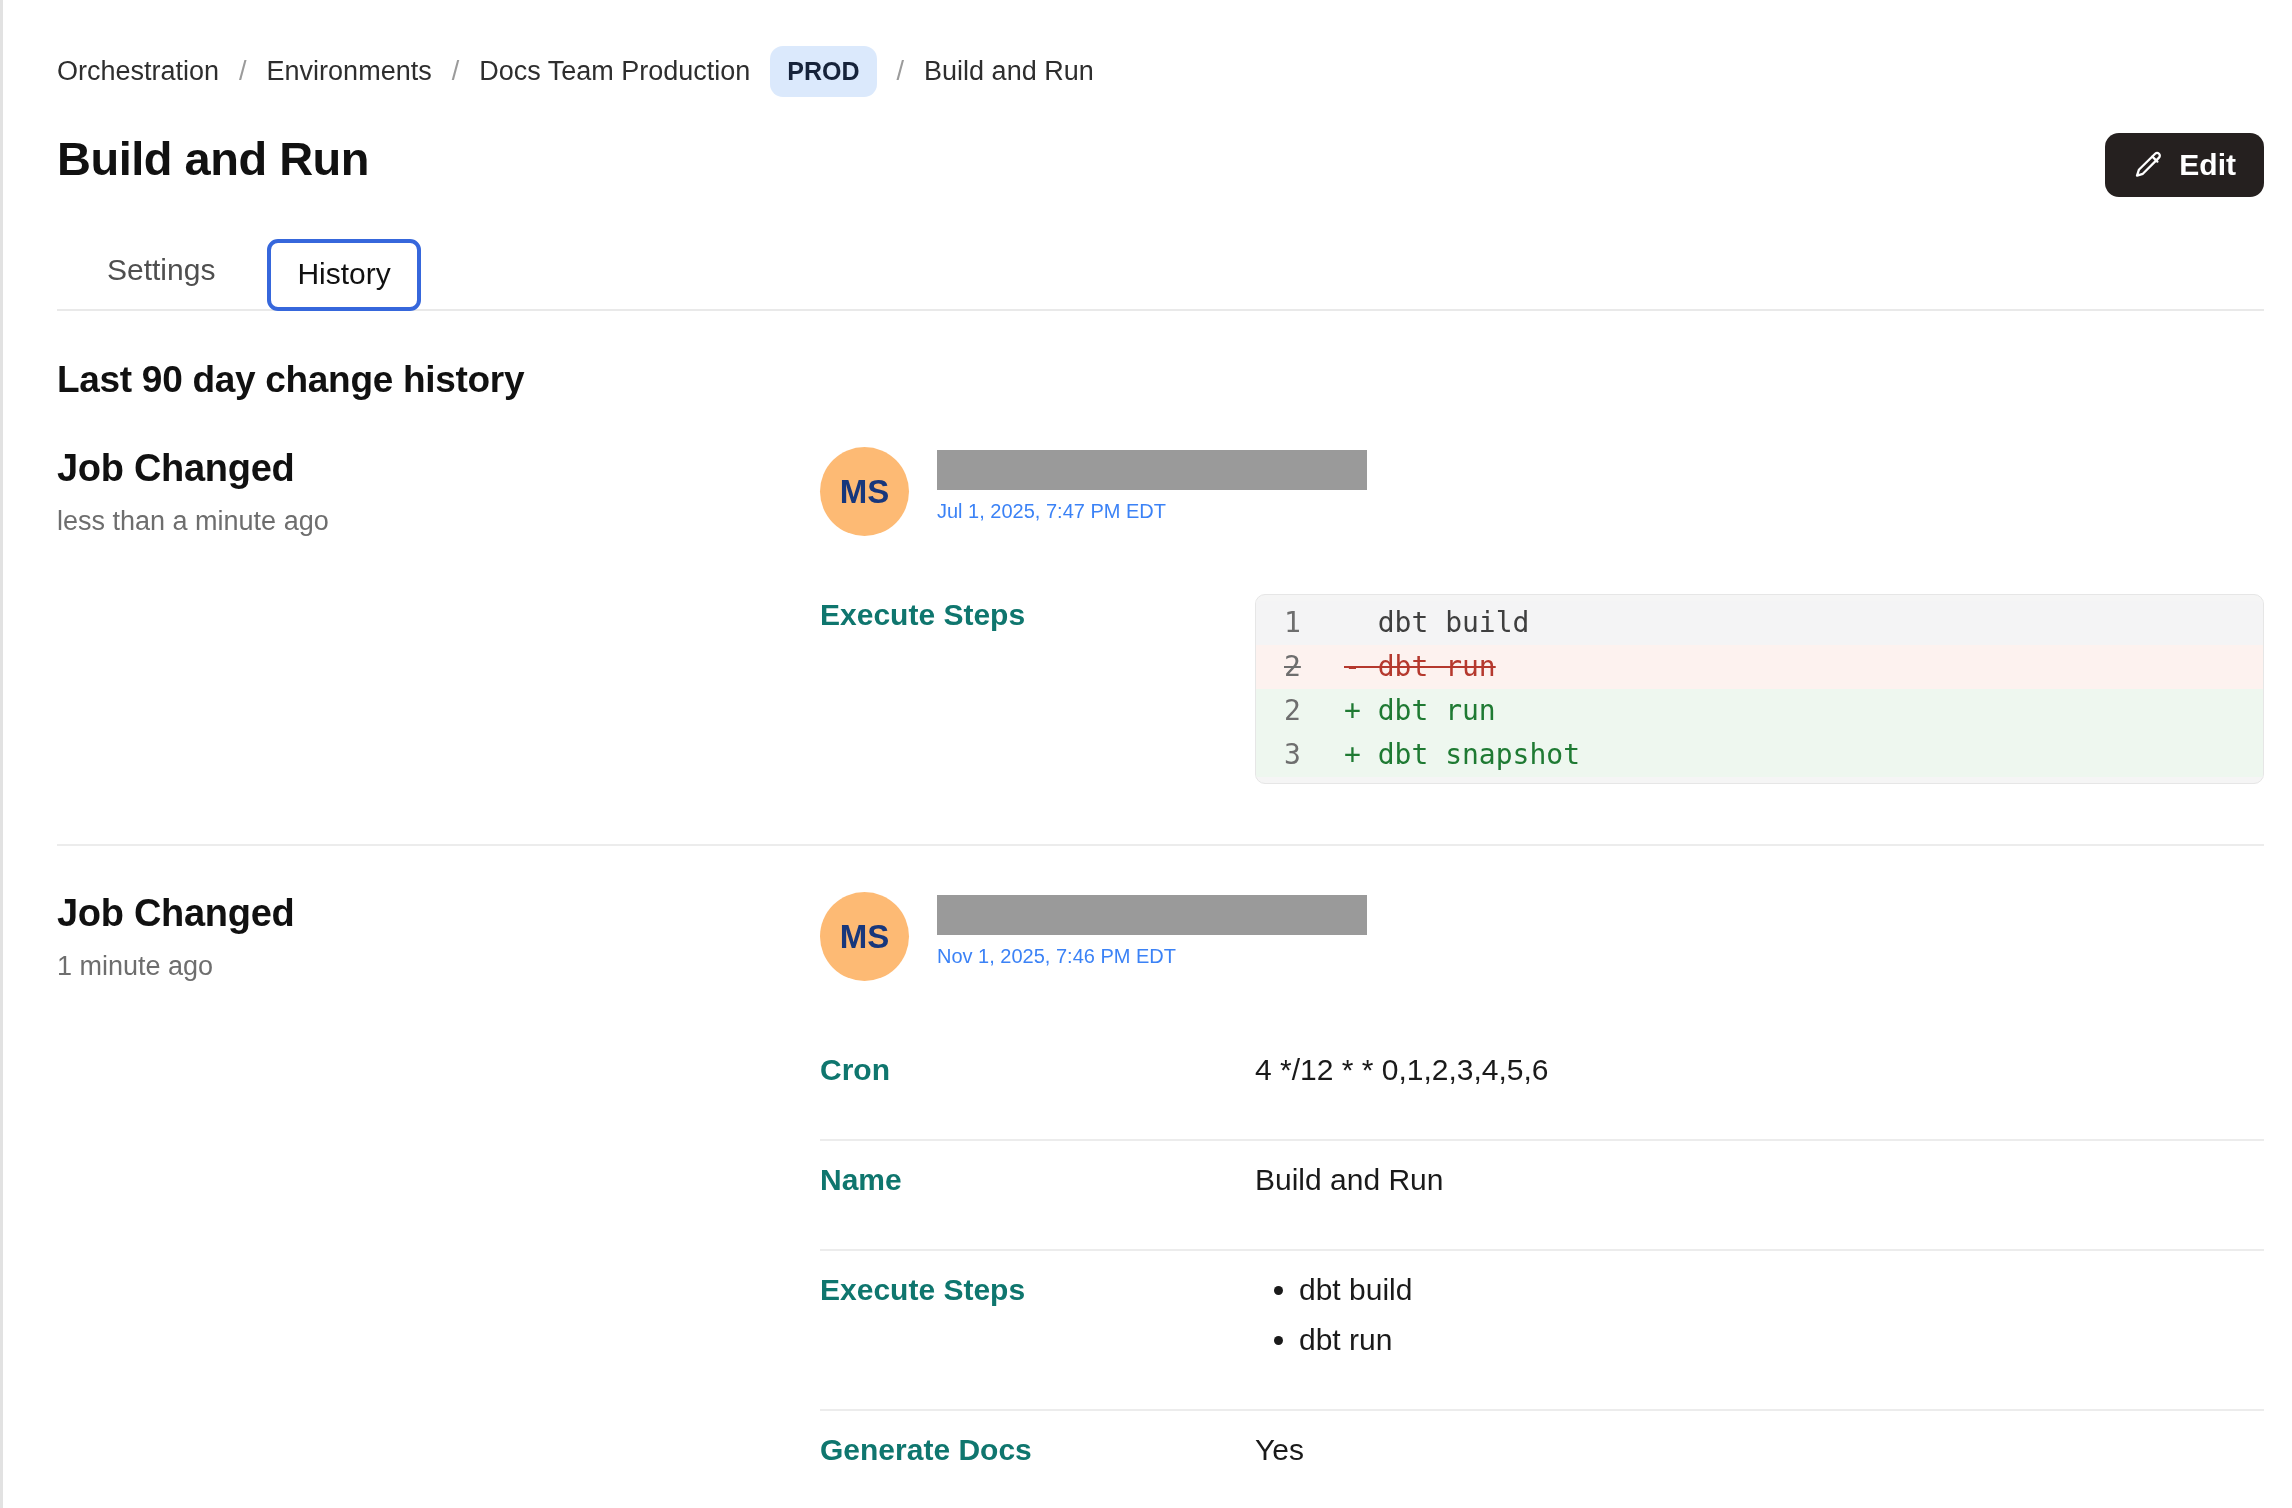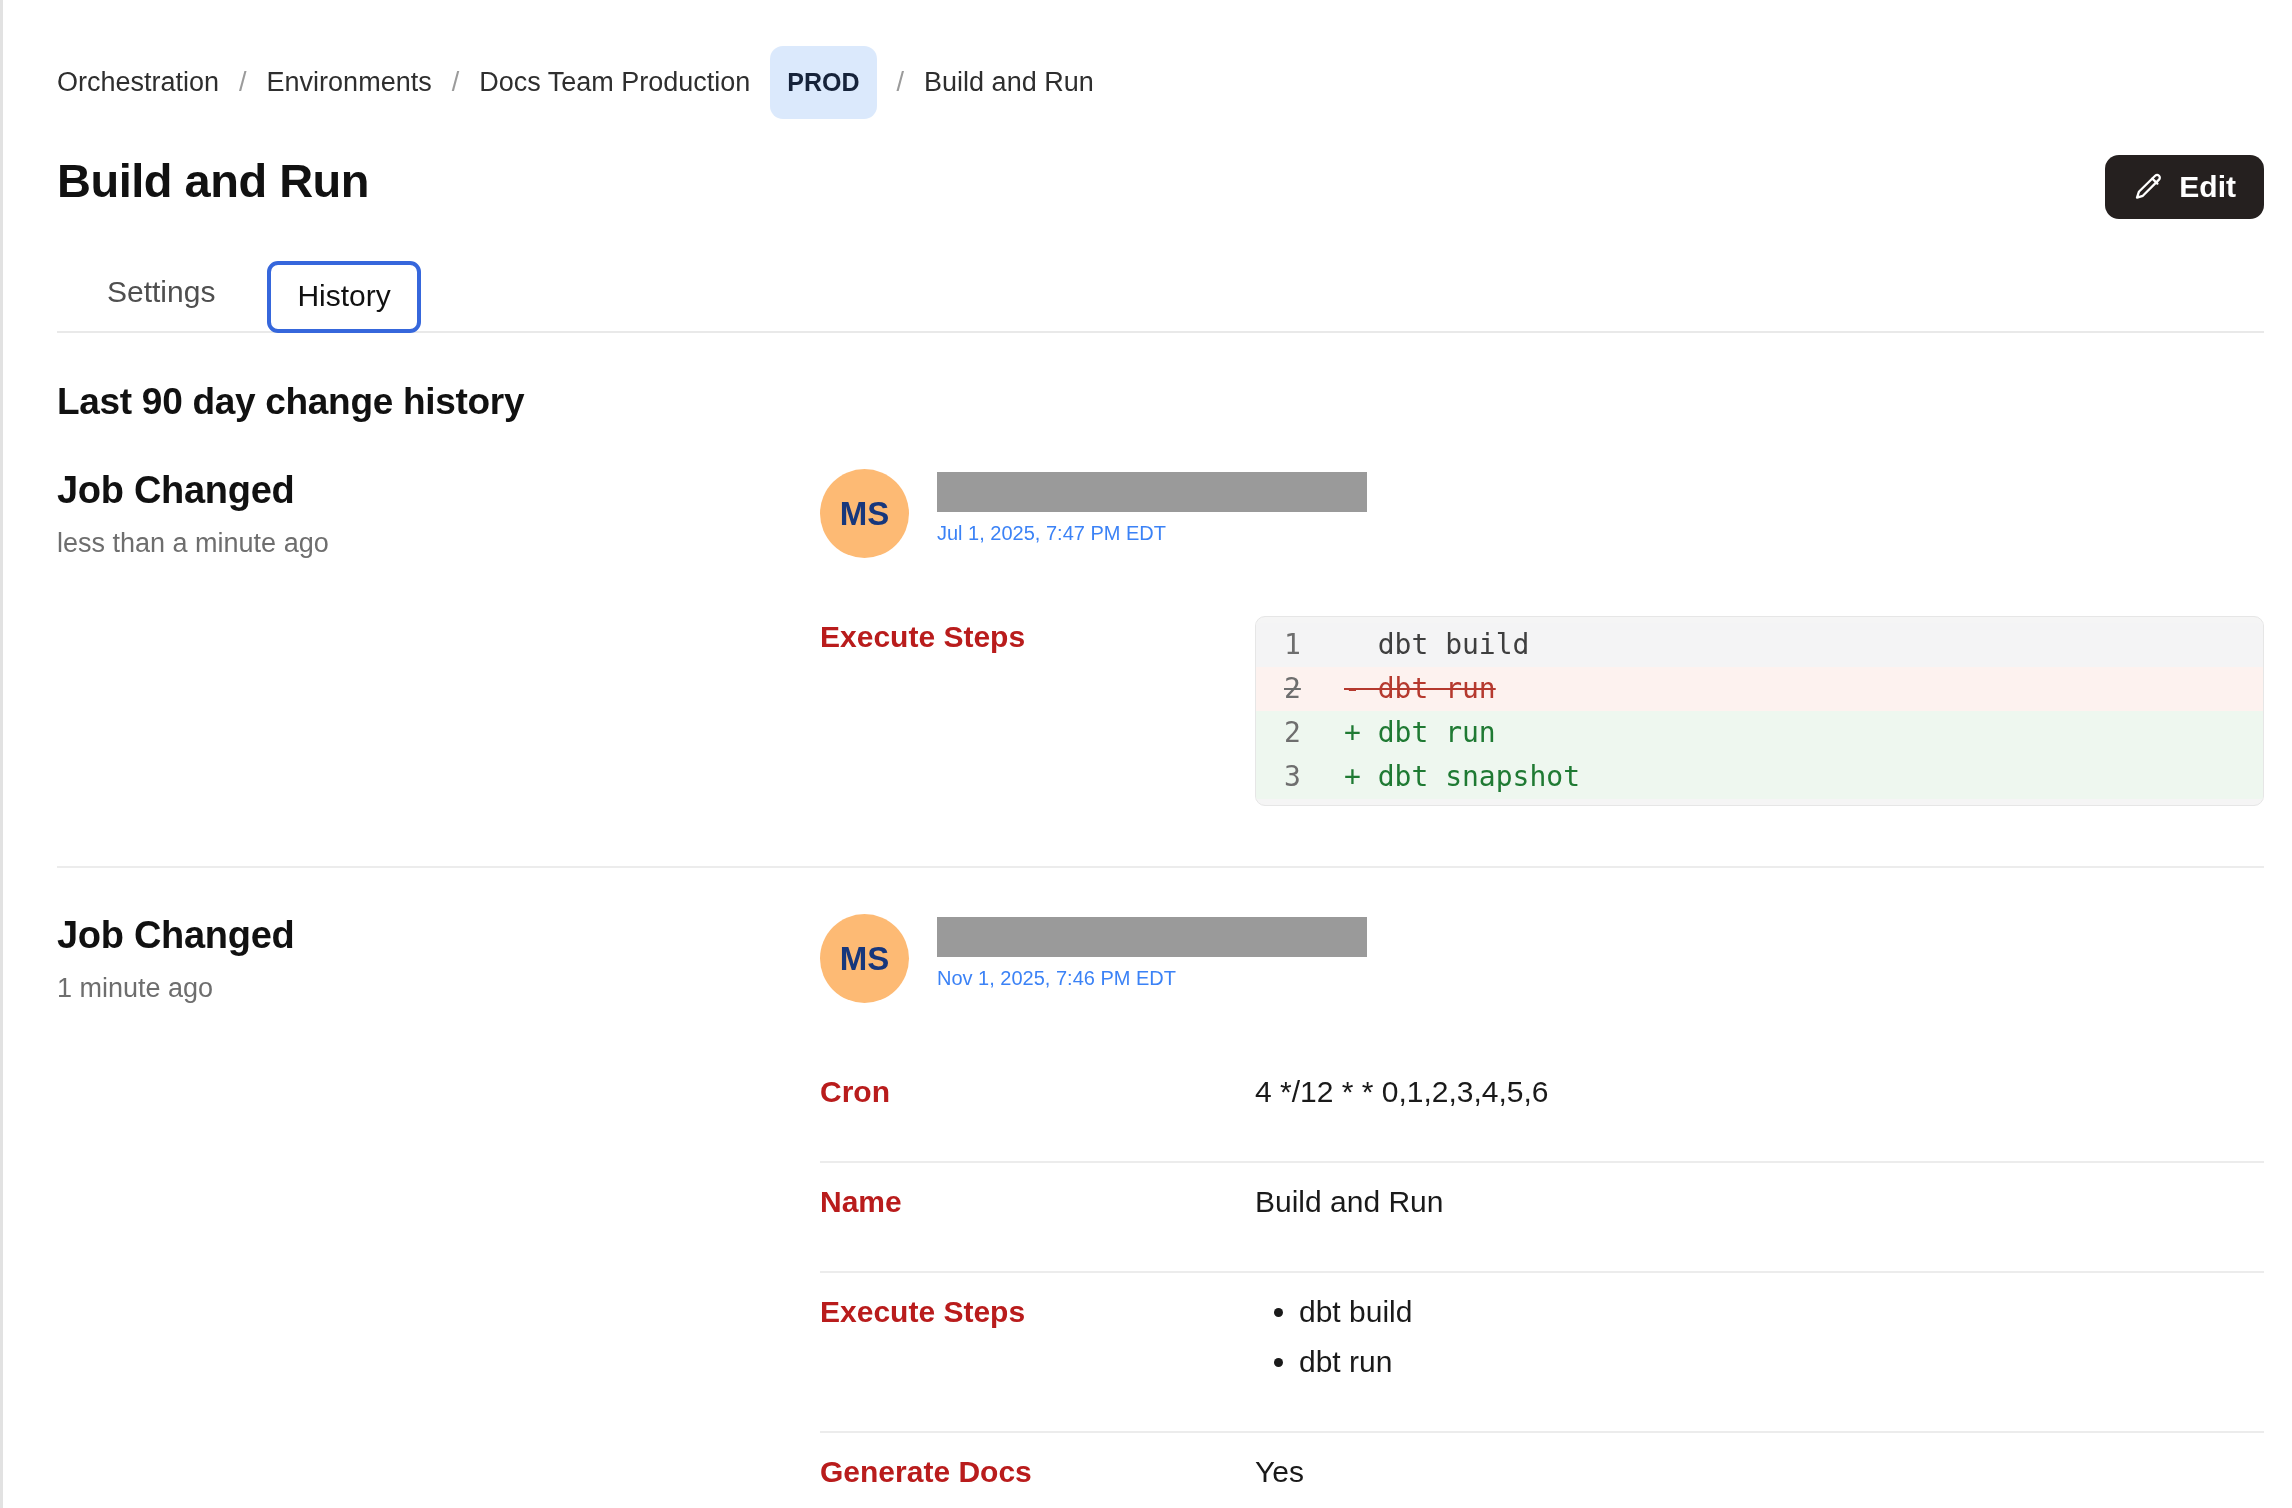--- a/index.html
+++ b/index.html
@@ -16,21 +16,21 @@
   }
   .page { padding: 46px 28px 0 57px; }
 
   
   .breadcrumb { display: flex; align-items: center; gap: 20px; font-size: 27px; color: #2e2e2e; font-weight: 500; }
   .crumb { cursor: pointer; white-space: nowrap; }
   .crumb.current { cursor: default; }
   .sep { color: #9b9b9b; font-weight: 400; }
   .env-badge {
     background: #dbe9fc; color: #16233a; font-weight: 600; font-size: 25px;
-    padding: 24px 17px; border-radius: 13px; line-height: 1; display: inline-block;
+    padding: 13px 17px; border-radius: 13px; line-height: 1; display: inline-block;
   }
 
   
   .header-row { display: flex; justify-content: space-between; align-items: flex-start; margin-top: 34px; }
   .page-title { font-size: 47px; font-weight: 700; color: #111; letter-spacing: -0.5px; }
   .edit-btn {
     display: flex; align-items: center; gap: 14px;
     background: #25201f; color: #ffffff; border: none; cursor: pointer;
     font-family: inherit; font-size: 30px; font-weight: 600;
     padding: 15px 28px; border-radius: 14px; margin-top: 2px;
@@ -67,21 +67,21 @@
     background: #fdba74; color: #17377c;
     display: flex; align-items: center; justify-content: center;
     font-size: 33px; font-weight: 600;
   }
   .user-meta { padding-top: 3px; }
   .redacted-bar { width: 430px; height: 40px; background: #9a9a9a; }
   .timestamp { font-size: 20px; color: #3b82f6; margin-top: 10px; }
 
   .fields { margin-top: 58px; }
   .field-row { display: grid; grid-template-columns: 435px 1fr; }
-  .field-label { font-size: 30px; font-weight: 700; color: #b91c1c; padding-top: 4px; }
+  .field-label { font-size: 30px; font-weight: 700; color: #0f766e; padding-top: 4px; }
   .field-value { font-size: 30px; color: #1a1a1a; padding-top: 4px; }
 
   
   .diff {
     font-family: "DejaVu Sans Mono", monospace; font-size: 28px; line-height: 44px;
     border: 1px solid #e6e6e6; border-radius: 10px; overflow: hidden;
     padding: 6px 0;
     background: #f5f5f5;
   }
   .diff-line { display: flex; padding: 0 0 0 28px; white-space: pre; }

